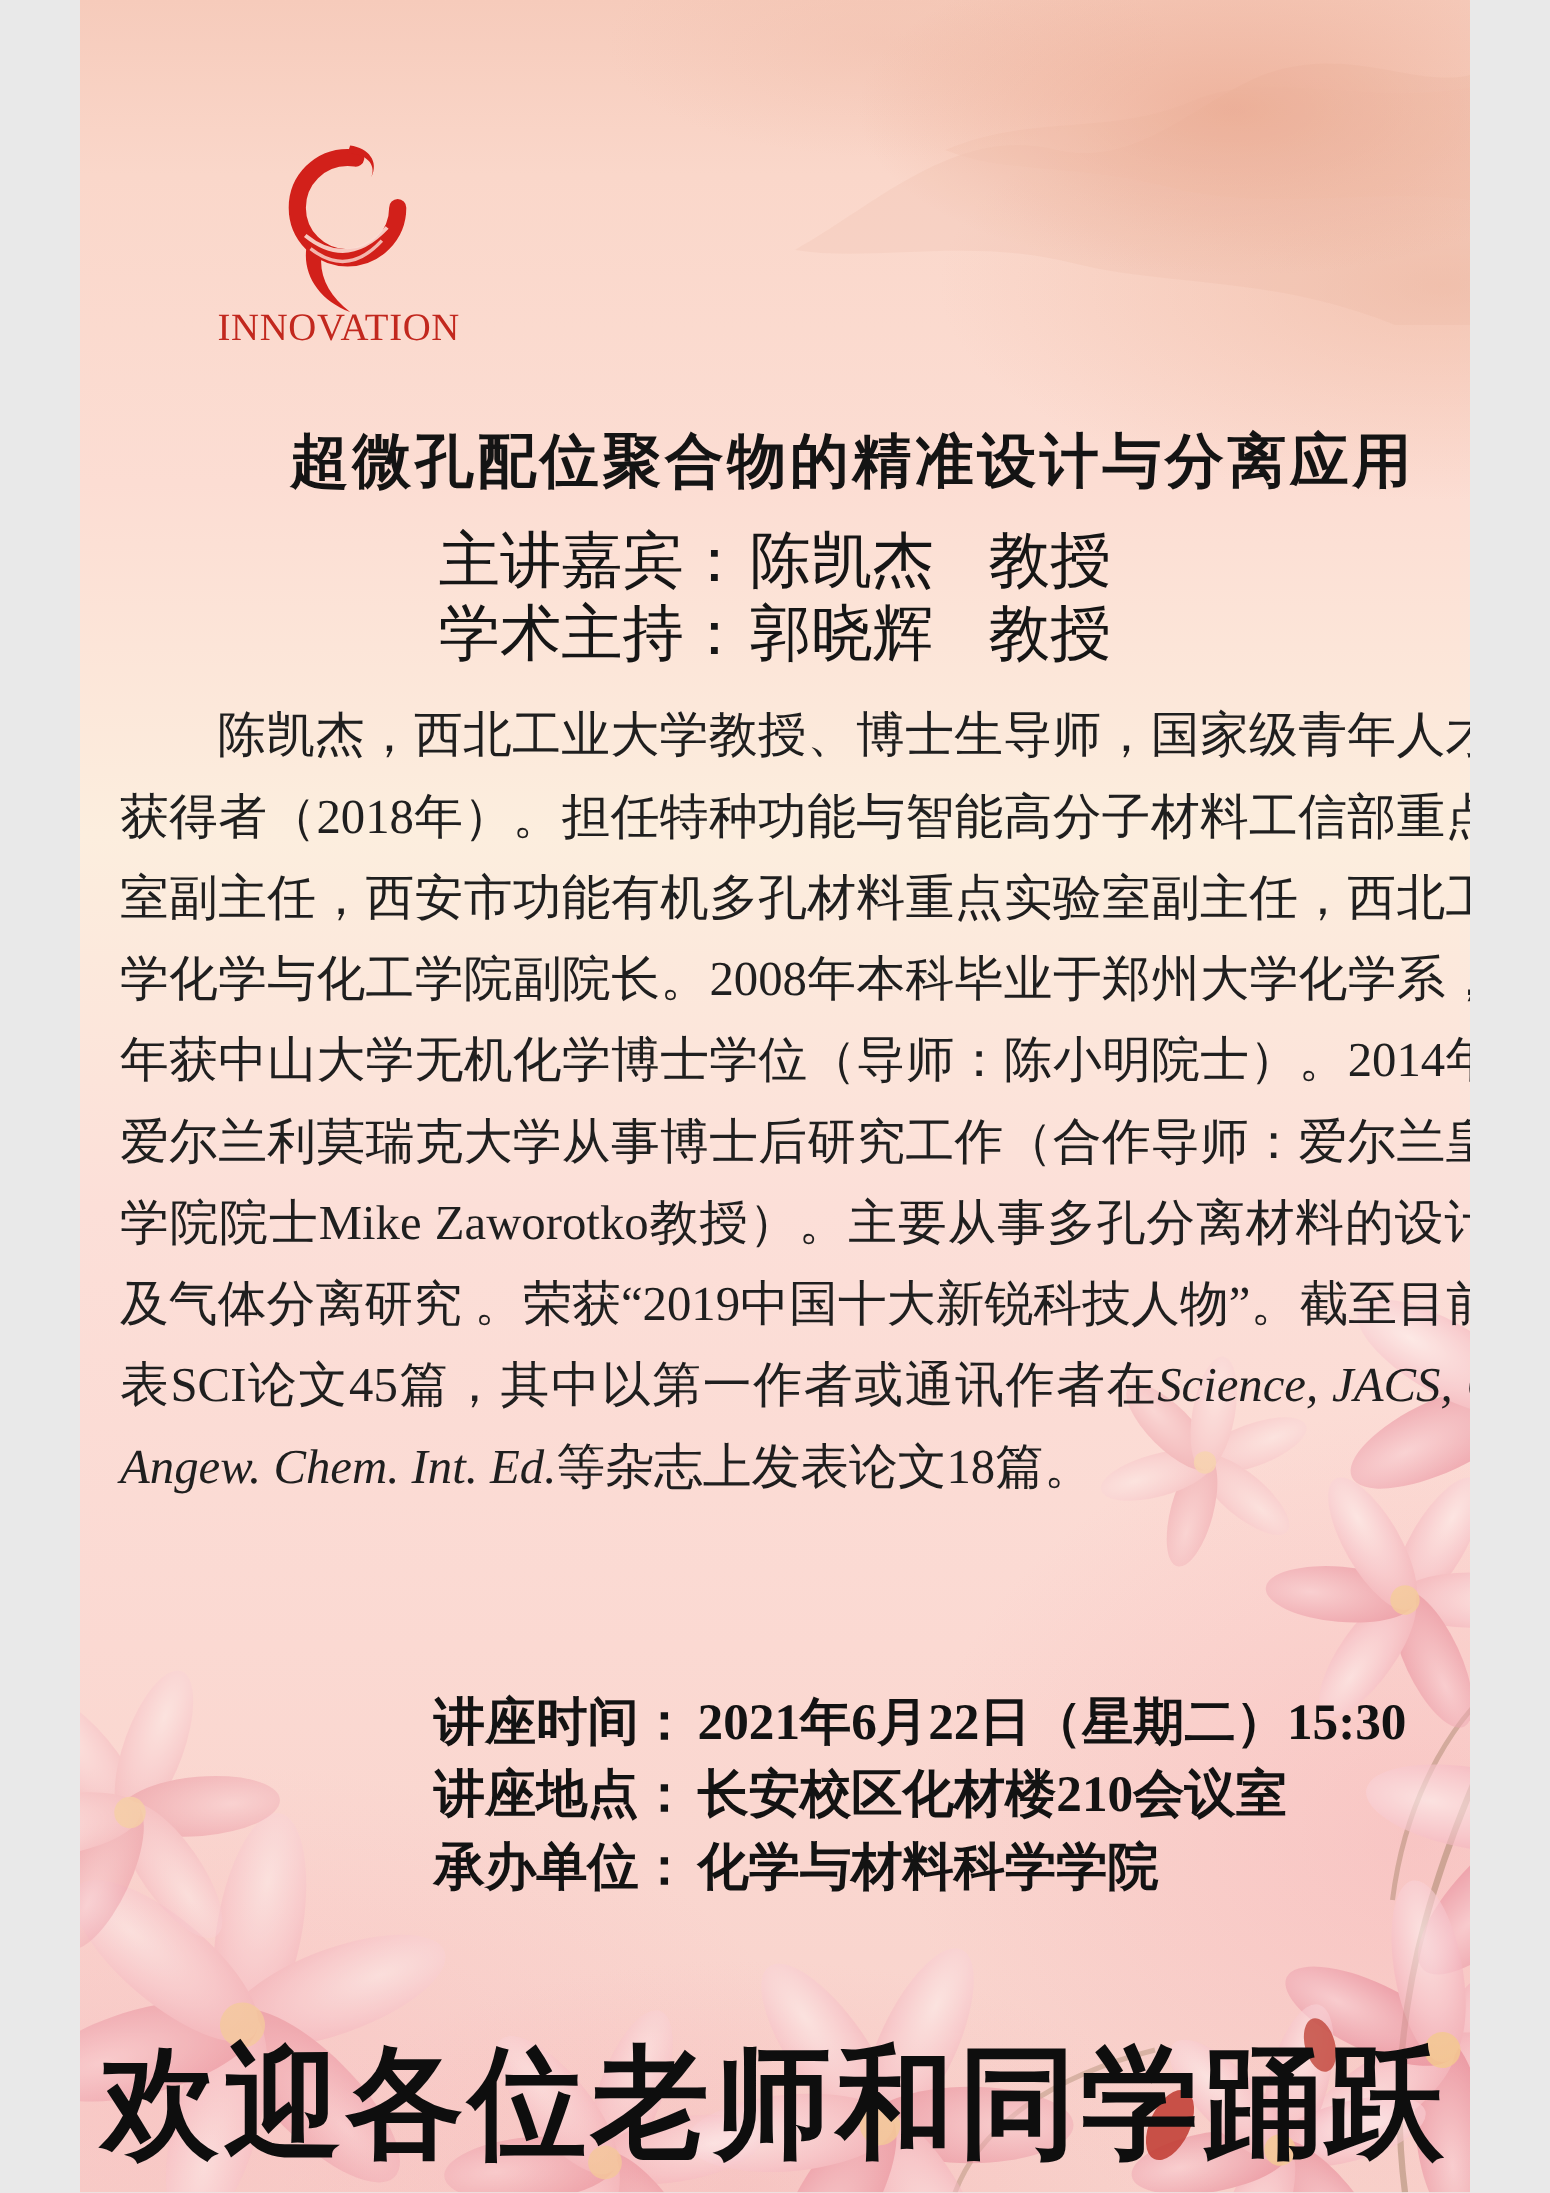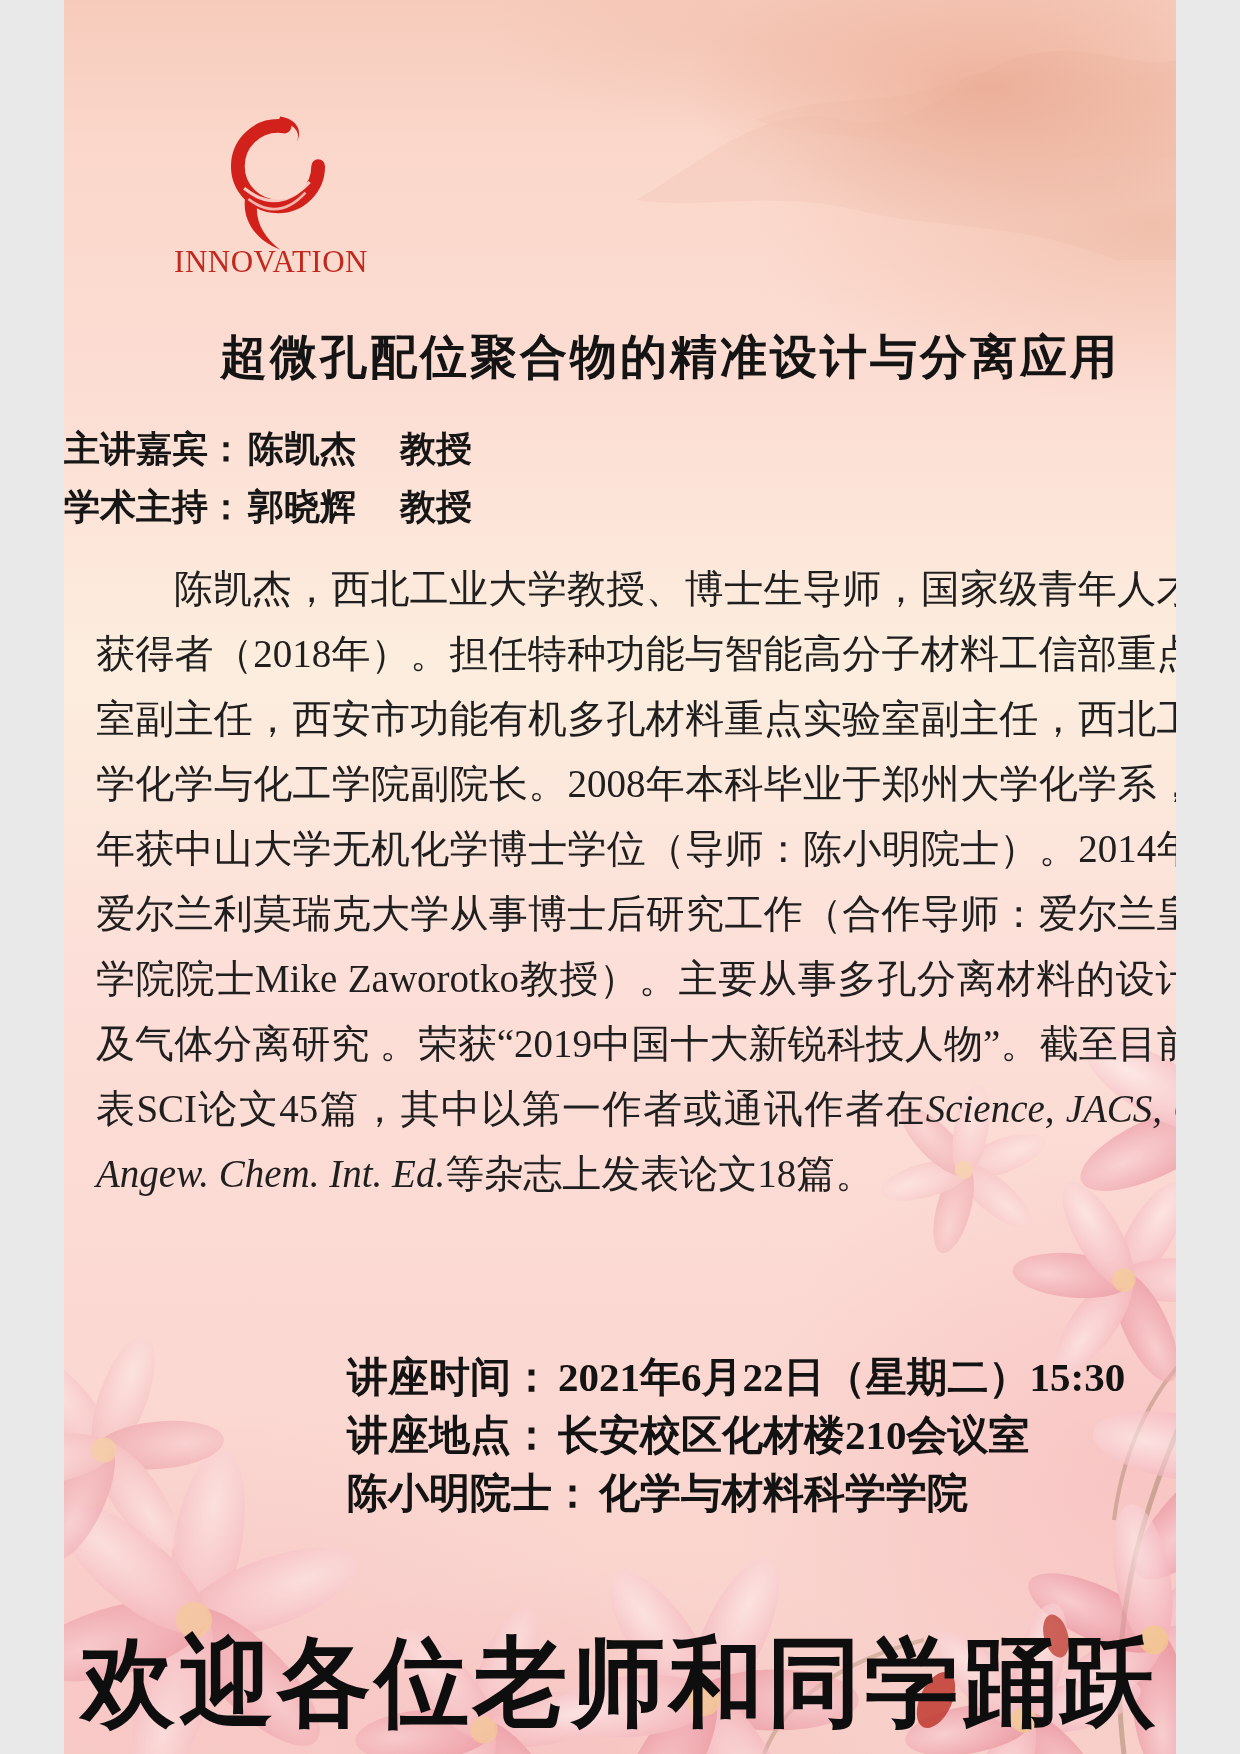--- a/index.html
+++ b/index.html
@@ -30,27 +30,27 @@
     position:absolute;left:300px;top:138px;
     font-family:"Liberation Sans","DejaVu Sans",sans-serif;font-weight:bold;
     font-size:92px;color:#e2231a;letter-spacing:4px;
   }
   .lecture-no{
     position:absolute;left:655px;top:178px;
     font-family:"Liberation Sans","DejaVu Sans",sans-serif;font-weight:bold;
     font-size:57px;color:#e2231a;letter-spacing:1px;
   }
   .title{
-    position:absolute;left:0;top:322px;width:100%;margin:4px;text-align:center;
+    position:absolute;left:0;top:322px;width:100%;margin:16px;text-align:center;
     font-family:"Liberation Sans","DejaVu Sans",sans-serif;font-weight:bold;
     font-size:47px;color:#141414;letter-spacing:3px;padding-left:46px;
   }
   .speakers{
-    position:absolute;left:0;top:420px;width:100%;text-align:left;
-    font-size:36px;font-weight:bold;line-height:58px;color:#161616;
+    position:absolute;left:0;top:420px;width:100%;text-align:center;
+    font-size:49px;font-weight:normal;line-height:58px;color:#161616;
   }
   .speakers .name{margin-left:4px;}
   .speakers .stitle{margin-left:44px;}
   .bio{
     position:absolute;left:32px;top:556px;width:1178px;margin:0;
     font-size:39px;line-height:65px;text-align:justify;text-indent:2em;color:#1f1f1f;
   }
   .bio .italic{font-style:italic;}
   .details{
     position:absolute;left:283px;top:1348px;
@@ -134,18 +134,18 @@
   <div class="speakers">
     <div class="speaker-line"><span>主讲嘉宾：</span><span class="name">陈凯杰</span><span class="stitle">教授</span></div>
     <div class="speaker-line"><span>学术主持：</span><span class="name">郭晓辉</span><span class="stitle">教授</span></div>
   </div>
 
   <p class="bio"><span>陈凯杰，西北工业大学教授、博士生导师，国家级青年人才计划获得者（2018年）。担任特种功能与智能高分子材料工信部重点实验室副主任，西安市功能有机多孔材料重点实验室副主任，西北工业大学化学与化工学院副院长。2008年本科毕业于郑州大学化学系，2013年获中山大学无机化学博士学位（导师：陈小明院士）。2014年起在爱尔兰利莫瑞克大学从事博士后研究工作（合作导师：爱尔兰皇家科学院院士Mike Zaworotko教授）。主要从事多孔分离材料的设计构筑及气体分离研究 。荣获“2019中国十大新锐科技人物”。截至目前共发表SCI论文45篇，其中以第一作者或通讯作者在</span><span class="italic">Science, JACS, Chem, Angew. Chem. Int. Ed.</span><span>等杂志上发表论文18篇。</span></p>
 
   <div class="details">
     <div class="detail-row"><span class="dlabel">讲座时间：</span><span class="dvalue">2021年6月22日（星期二）15:30</span></div>
     <div class="detail-row"><span class="dlabel">讲座地点：</span><span class="dvalue">长安校区化材楼210会议室</span></div>
-    <div class="detail-row"><span class="dlabel">陈小明院士：</span><span class="dvalue">化学与材料科学学院</span></div>
+    <div class="detail-row"><span class="dlabel">承办单位：</span><span class="dvalue">化学与材料科学学院</span></div>
   </div>
 
   <div class="welcome">欢迎各位老师和同学踊跃参加!</div>
 
 </div>
 
 </body></html>

